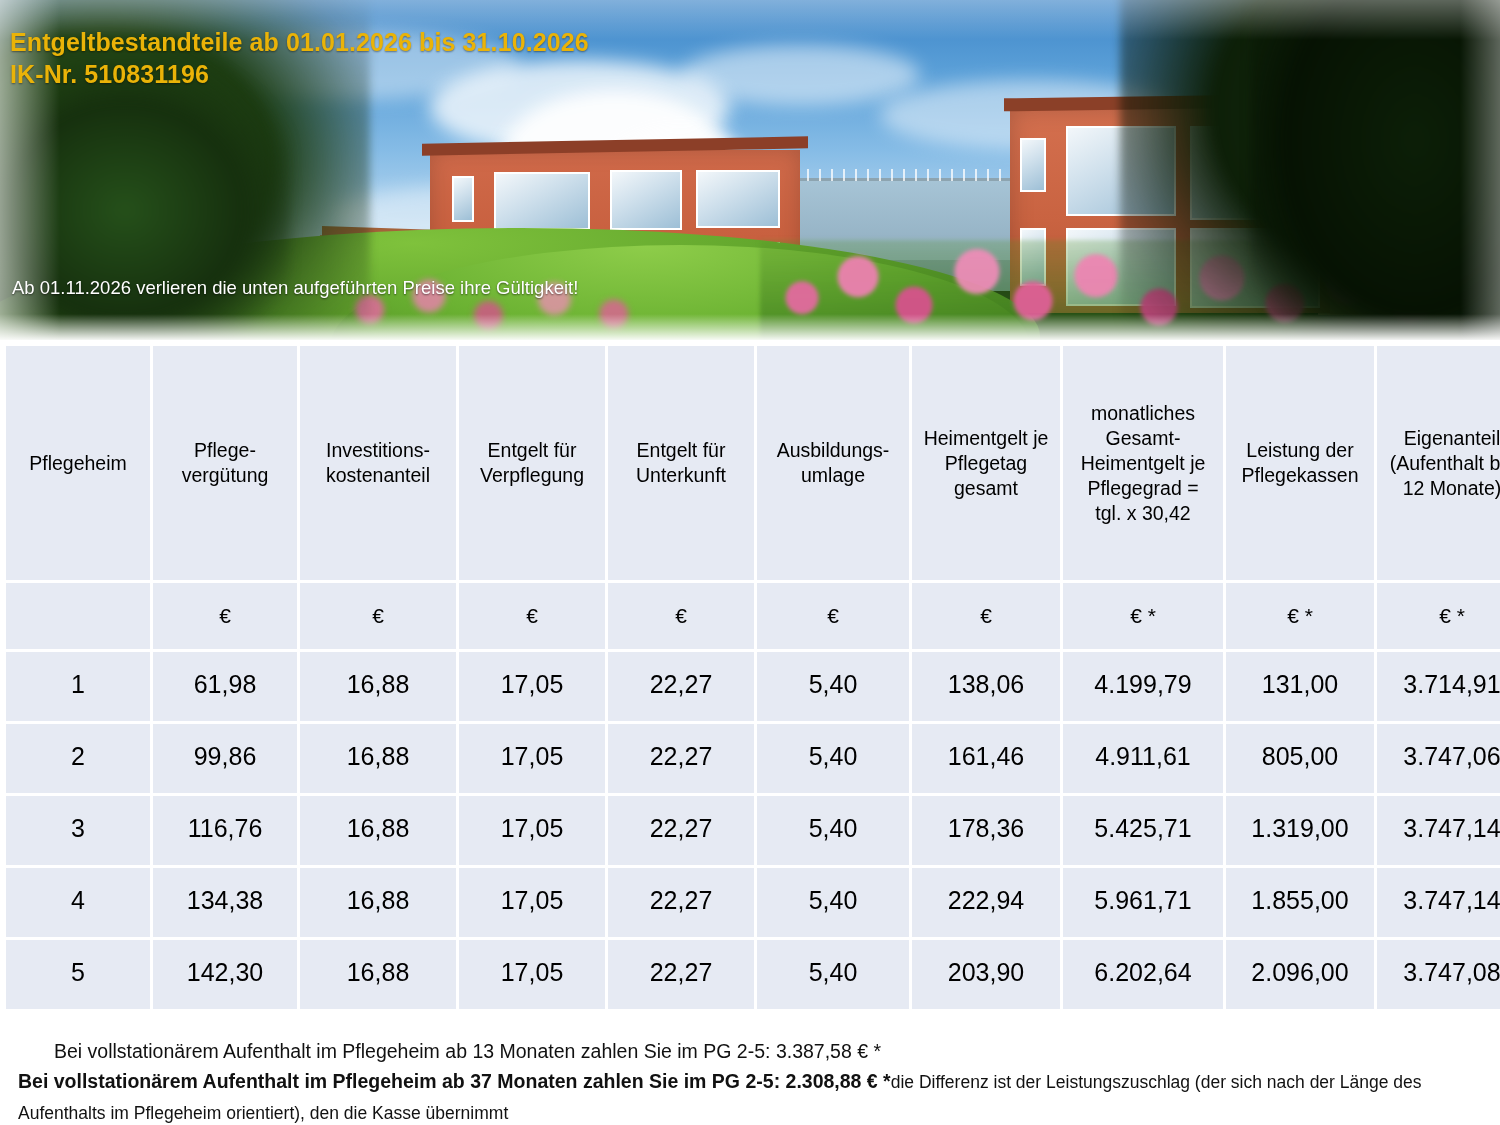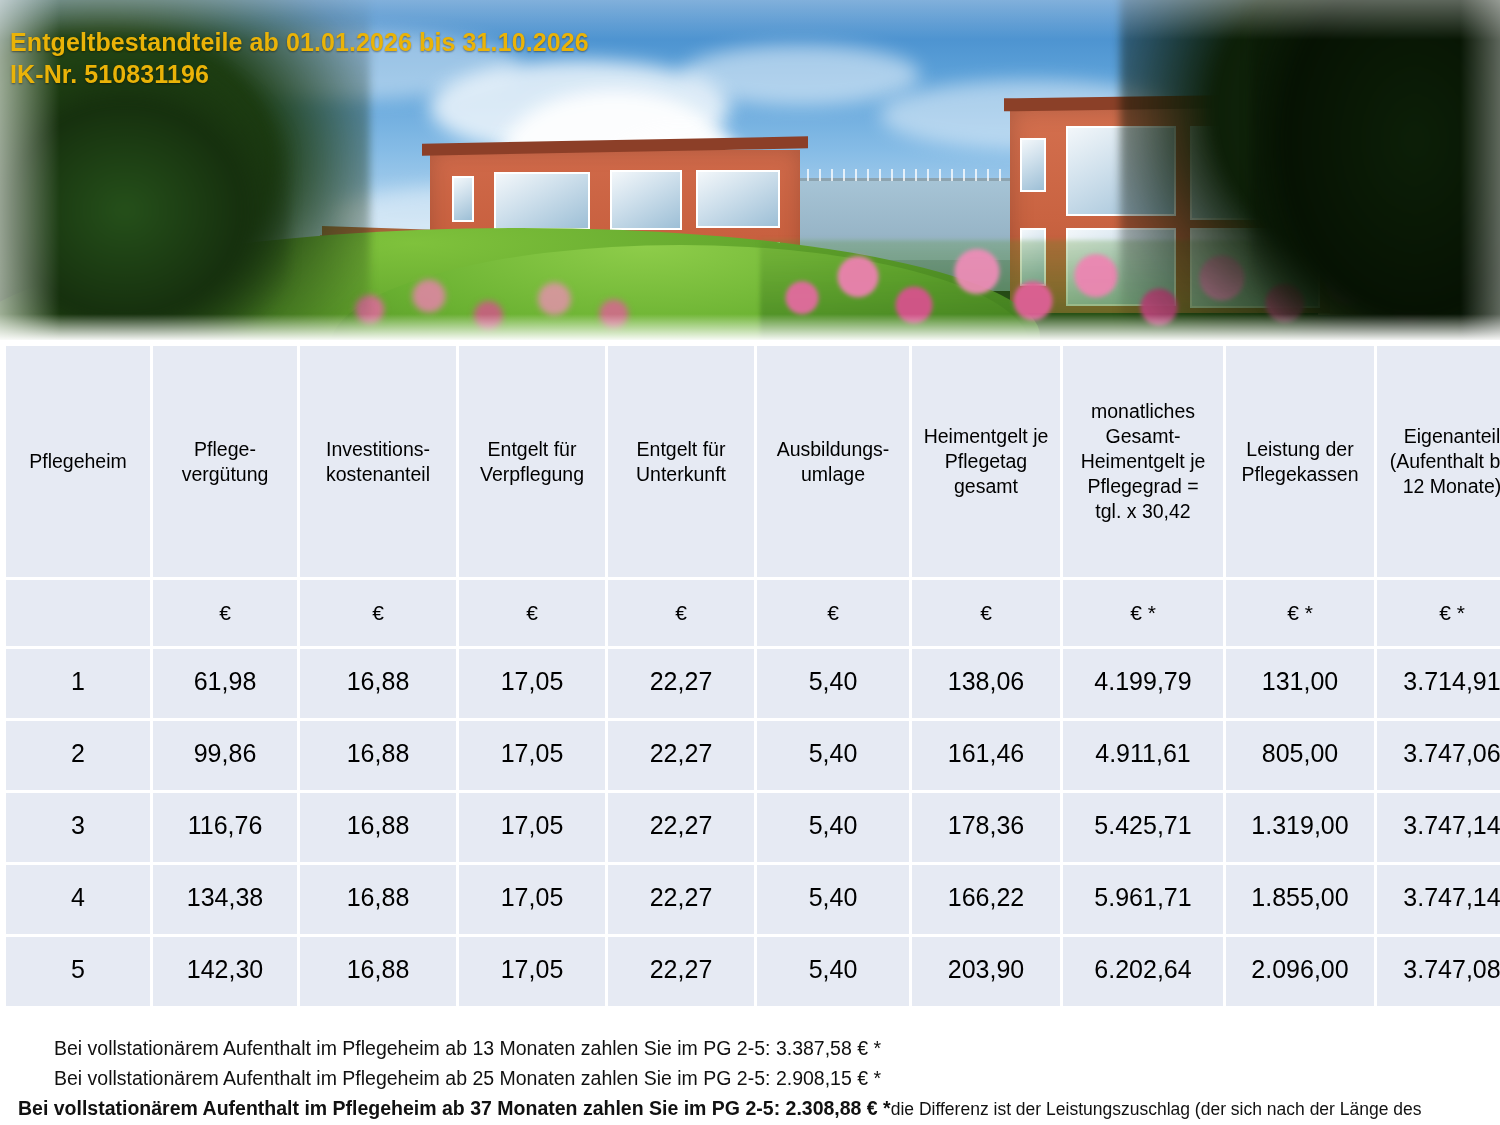--- a/index.html
+++ b/index.html
@@ -215,24 +215,24 @@
   table.rates td, table.rates th {
     background: #e6eaf3;
     color: #000000;
     font-weight: normal;
     text-align: center;
     vertical-align: middle;
     padding: 0;
     border: 0;
   }
   table.rates th.hdr {
-    height: 209px;
+    height: 234px;
     font-size: 19.5px;
     line-height: 25px;
-    padding: 11px 4px;
+    padding: 0 4px;
   }
   table.rates td.cur {
     height: 66px;
     font-size: 21px;
   }
   table.rates td.val {
     height: 65px;
     font-size: 25px;
     padding-bottom: 4px;
   }
@@ -323,20 +323,21 @@
 
     <div class="vig"></div>
   </div>
 
   <div class="hero-title">
     <div>Entgeltbestandteile ab 01.01.2026 bis 31.10.2026</div>
     <div>IK-Nr. 510831196</div>
   </div>
 
   <div class="hero-note">
+    <div>Ab 01.11.2026 verlieren die unten aufgeführten Preise ihre Gültigkeit!</div>
   </div>
 </div>
 
 <div class="table-wrap">
   <table class="rates">
     <colgroup>
       <col class="c0">
         <col class="c1">
         <col class="c2">
         <col class="c3">
@@ -410,21 +411,21 @@
           <td class="val">1.319,00</td>
           <td class="val">3.747,14</td>
         </tr>
         <tr>
           <td class="val">4</td>
           <td class="val">134,38</td>
           <td class="val">16,88</td>
           <td class="val">17,05</td>
           <td class="val">22,27</td>
           <td class="val">5,40</td>
-          <td class="val">166,22</td>
+          <td class="val">222,94</td>
           <td class="val">5.961,71</td>
           <td class="val">1.855,00</td>
           <td class="val">3.747,14</td>
         </tr>
         <tr>
           <td class="val">5</td>
           <td class="val">142,30</td>
           <td class="val">16,88</td>
           <td class="val">17,05</td>
           <td class="val">22,27</td>
@@ -433,15 +434,14 @@
           <td class="val">6.202,64</td>
           <td class="val">2.096,00</td>
           <td class="val">3.747,08</td>
         </tr>
       </tbody>
   </table>
 </div>
 
 <div class="foot">
   <div class="line">Bei vollstationärem Aufenthalt im Pflegeheim ab 13 Monaten zahlen Sie im PG 2-5: 3.387,58 € *</div>
-  <div class="line">Bei vollstationärem Aufenthalt im Pflegeheim ab 25 Monaten zahlen Sie im PG 2-5: 2.908,15 € *</div>
   <div class="wrapline"><span class="bold">Bei vollstationärem Aufenthalt im Pflegeheim ab 37 Monaten zahlen Sie im PG 2-5: 2.308,88 € *</span><span class="small">die Differenz ist der Leistungszuschlag (der sich nach der Länge des Aufenthalts im Pflegeheim orientiert), den die Kasse übernimmt</span></div>
 </div>
 
 </body></html>

